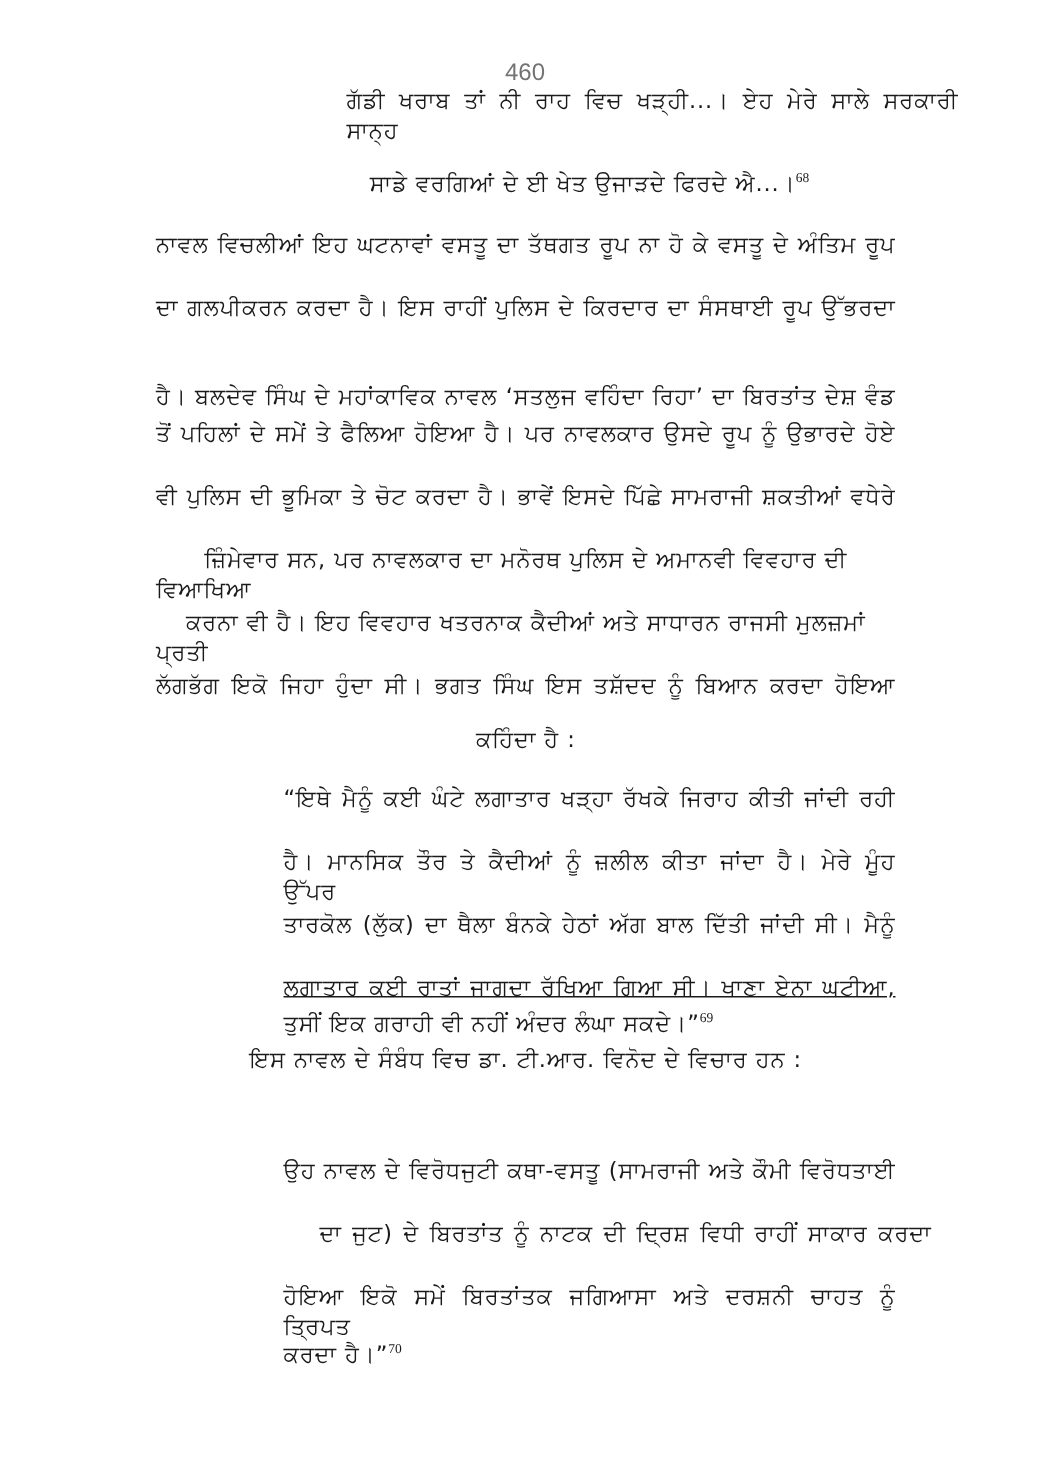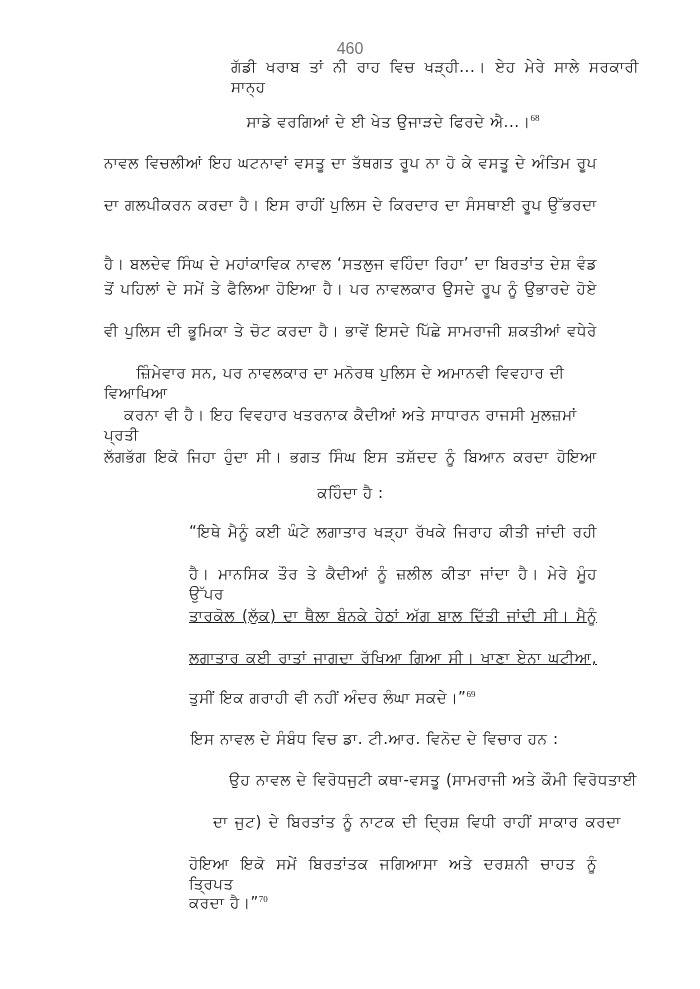--- a/index.html
+++ b/index.html
@@ -69,29 +69,29 @@
     <div class="line main just" style="top:321px;">ਵੀ ਪੁਲਿਸ ਦੀ ਭੂਮਿਕਾ ਤੇ ਚੋਟ ਕਰਦਾ ਹੈ। ਭਾਵੇਂ ਇਸਦੇ ਪਿੱਛੇ ਸਾਮਰਾਜੀ ਸ਼ਕਤੀਆਂ ਵਧੇਰੇ</div>
     <div class="line main just" style="top:363px;">ਜ਼ਿੰਮੇਵਾਰ ਸਨ, ਪਰ ਨਾਵਲਕਾਰ ਦਾ ਮਨੋਰਥ ਪੁਲਿਸ ਦੇ ਅਮਾਨਵੀ ਵਿਵਹਾਰ ਦੀ ਵਿਆਖਿਆ</div>
     <div class="line main just" style="top:405px;">ਕਰਨਾ ਵੀ ਹੈ। ਇਹ ਵਿਵਹਾਰ ਖਤਰਨਾਕ ਕੈਦੀਆਂ ਅਤੇ ਸਾਧਾਰਨ ਰਾਜਸੀ ਮੁਲਜ਼ਮਾਂ ਪ੍ਰਤੀ</div>
     <div class="line main just" style="top:447px;">ਲੱਗਭੱਗ ਇਕੋ ਜਿਹਾ ਹੁੰਦਾ ਸੀ। ਭਗਤ ਸਿੰਘ ਇਸ ਤਸ਼ੱਦਦ ਨੂੰ ਬਿਆਨ ਕਰਦਾ ਹੋਇਆ</div>
     <div class="line main" style="top:483px;">ਕਹਿੰਦਾ ਹੈ :</div>
   </div>
 
   <div>
     <div class="line quote just" style="top:522px;">“ਇਥੇ ਮੈਨੂੰ ਕਈ ਘੰਟੇ ਲਗਾਤਾਰ ਖੜ੍ਹਾ ਰੱਖਕੇ ਜਿਰਾਹ ਕੀਤੀ ਜਾਂਦੀ ਰਹੀ</div>
     <div class="line quote just" style="top:564px;">ਹੈ। ਮਾਨਸਿਕ ਤੌਰ ਤੇ ਕੈਦੀਆਂ ਨੂੰ ਜ਼ਲੀਲ ਕੀਤਾ ਜਾਂਦਾ ਹੈ। ਮੇਰੇ ਮੂੰਹ ਉੱਪਰ</div>
-    <div class="line quote just" style="top:606px;text-decoration:underline;">ਤਾਰਕੋਲ (ਲੁੱਕ) ਦਾ ਥੈਲਾ ਬੰਨਕੇ ਹੇਠਾਂ ਅੱਗ ਬਾਲ ਦਿੱਤੀ ਜਾਂਦੀ ਸੀ। ਮੈਨੂੰ</div>
+    <div class="line quote just" style="top:606px;">ਤਾਰਕੋਲ (ਲੁੱਕ) ਦਾ ਥੈਲਾ ਬੰਨਕੇ ਹੇਠਾਂ ਅੱਗ ਬਾਲ ਦਿੱਤੀ ਜਾਂਦੀ ਸੀ। ਮੈਨੂੰ</div>
     <div class="line quote just" style="top:648px;text-decoration:underline;">ਲਗਾਤਾਰ ਕਈ ਰਾਤਾਂ ਜਾਗਦਾ ਰੱਖਿਆ ਗਿਆ ਸੀ। ਖਾਣਾ ਏਨਾ ਘਟੀਆ,</div>
-    <div class="line quote" style="top:688px;"><span>ਤੁਸੀਂ ਇਕ ਗਰਾਹੀ ਵੀ ਨਹੀਂ ਅੰਦਰ ਲੰਘਾ ਸਕਦੇ।”</span><sup>69</sup></div>
+    <div class="line quote" style="top:672px;"><span>ਤੁਸੀਂ ਇਕ ਗਰਾਹੀ ਵੀ ਨਹੀਂ ਅੰਦਰ ਲੰਘਾ ਸਕਦੇ।”</span><sup>69</sup></div>
   </div>
 
   <div>
-    <div class="line main" style="top:729px;margin-left:24px;">ਇਸ ਨਾਵਲ ਦੇ ਸੰਬੰਧ ਵਿਚ ਡਾ. ਟੀ.ਆਰ. ਵਿਨੋਦ ਦੇ ਵਿਚਾਰ ਹਨ :</div>
+    <div class="line main" style="top:696px;">ਇਸ ਨਾਵਲ ਦੇ ਸੰਬੰਧ ਵਿਚ ਡਾ. ਟੀ.ਆਰ. ਵਿਨੋਦ ਦੇ ਵਿਚਾਰ ਹਨ :</div>
   </div>
 
   <div>
-    <div class="line quote just" style="top:770px;margin-left:40px;">ਉਹ ਨਾਵਲ ਦੇ ਵਿਰੋਧਜੁਟੀ ਕਥਾ-ਵਸਤੂ (ਸਾਮਰਾਜੀ ਅਤੇ ਕੌਮੀ ਵਿਰੋਧਤਾਈ</div>
+    <div class="line quote just" style="top:770px;">ਉਹ ਨਾਵਲ ਦੇ ਵਿਰੋਧਜੁਟੀ ਕਥਾ-ਵਸਤੂ (ਸਾਮਰਾਜੀ ਅਤੇ ਕੌਮੀ ਵਿਰੋਧਤਾਈ</div>
     <div class="line quote just" style="top:812px;margin-left:24px;">ਦਾ ਜੁਟ) ਦੇ ਬਿਰਤਾਂਤ ਨੂੰ ਨਾਟਕ ਦੀ ਦ੍ਰਿਸ਼ ਵਿਧੀ ਰਾਹੀਂ ਸਾਕਾਰ ਕਰਦਾ</div>
     <div class="line quote just" style="top:854px;">ਹੋਇਆ ਇਕੋ ਸਮੇਂ ਬਿਰਤਾਂਤਕ ਜਗਿਆਸਾ ਅਤੇ ਦਰਸ਼ਨੀ ਚਾਹਤ ਨੂੰ ਤ੍ਰਿਪਤ</div>
     <div class="line quote" style="top:893px;"><span>ਕਰਦਾ ਹੈ।”</span><sup>70</sup></div>
   </div>
 
 </div>
 
 </body></html>

